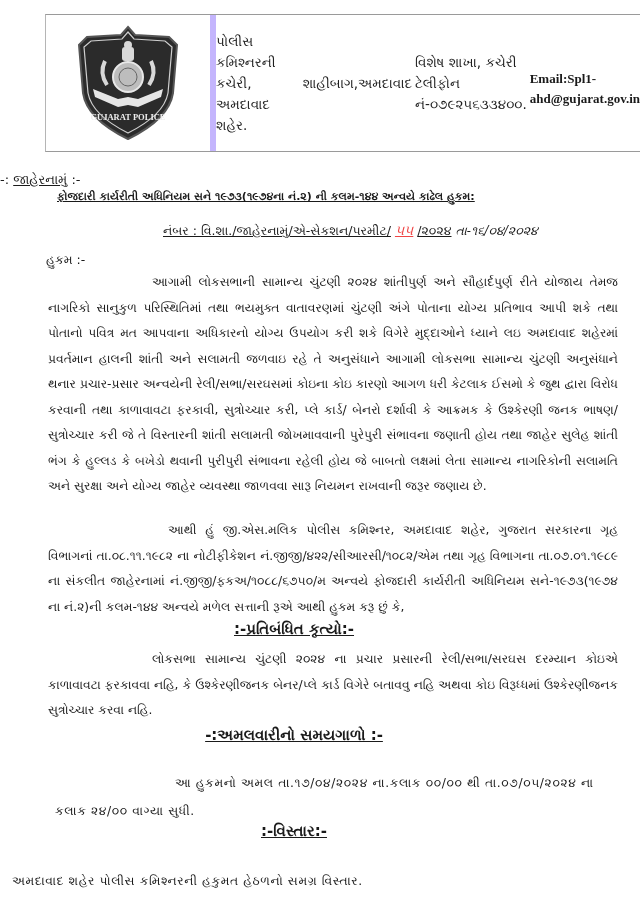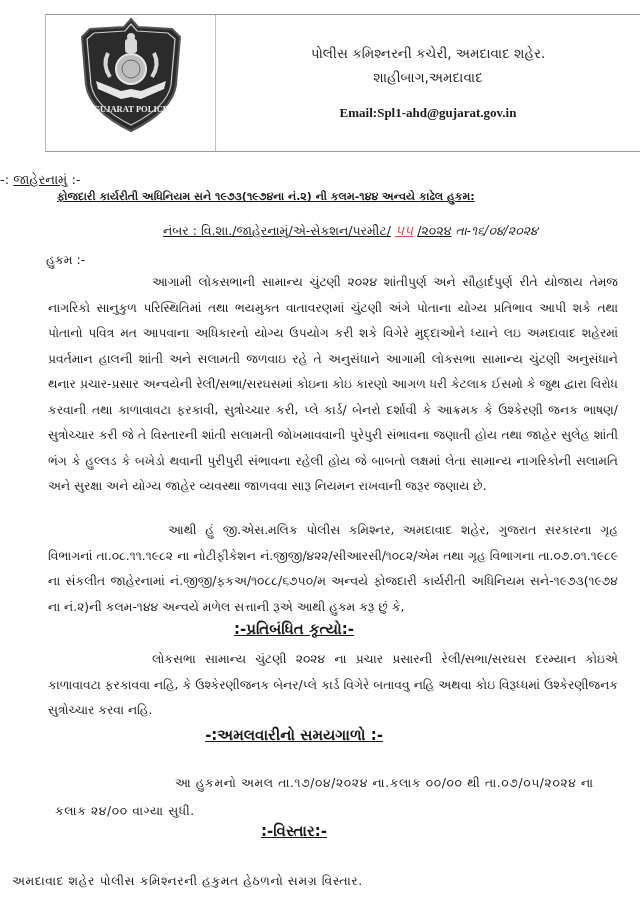--- a/index.html
+++ b/index.html
@@ -5,26 +5,26 @@
     * { box-sizing: border-box; margin: 0; padding: 0; }
     html, body { width: 640px; height: 911px; background: #ffffff; overflow: hidden; }
     body { font-family: "DejaVu Sans", "Liberation Sans", sans-serif; color: #1a1a1a; position: relative; }
 
     .header-box {
       position: absolute; left: 45px; top: 14px; width: 595px; height: 138px;
       border-top: 1px solid #9a9a9a; border-bottom: 1px solid #9a9a9a; border-left: 1px solid #b5b5b5;
       display: flex;
     }
     .logo-cell {
-      width: 170px; height: 100%; border-right: 1px solid #c4b5fd;
-      display: flex; align-items: flex-start; justify-content: center;
+      width: 170px; height: 100%; border-right: 6px solid #c4b5fd;
+      display: flex; align-items: center; justify-content: center;
     }
     .logo-cell svg { width: 110px; height: 120px; }
     .header-text {
-      flex: 1; display: flex; flex-direction: column; align-items: center; justify-content: center;
+      flex: 1; display: flex; flex-direction: row; align-items: center; justify-content: center;
       gap: 3px;
     }
     .header-text .line { font-size: 13.5px; line-height: 21px; color: #1e1e1e; }
     .header-text .email { font-family: "Liberation Serif", serif; font-weight: bold; font-size: 13px; line-height: 20px; margin-top: 12px; }
 
     .title-block { position: absolute; left: 0; top: 170px; width: 640px; text-align: left; }
     .notice-title { font-size: 13px; line-height: 20px; }
     .notice-title u { text-decoration: underline; }
     .law-line { position: absolute; left: 57px; top: 190px; font-size: 11px; text-decoration: underline; white-space: nowrap; font-weight: bold; }
     .ref-line { position: absolute; left: 163px; top: 222px; font-size: 12.5px; white-space: nowrap; }
@@ -57,20 +57,21 @@
       <path d="M32 38 Q26 50 34 62 M78 38 Q84 50 76 62" stroke="#d8d8d8" stroke-width="4" fill="none"></path>
       <circle cx="55" cy="54" r="15" fill="#bdbdbd" stroke="#e8e8e8" stroke-width="2"></circle>
       <circle cx="55" cy="54" r="9" fill="none" stroke="#666" stroke-width="1"></circle>
       <path d="M20 66 L45 76 L55 74 L65 76 L90 66 L88 74 L65 84 L55 82 L45 84 L22 74 Z" fill="#e6e6e6"></path>
       <text x="55" y="97" text-anchor="middle" font-family="Liberation Serif, serif" font-weight="bold" font-size="8.5" fill="#eeeeee">GUJARAT POLICE</text>
     </svg>
   </div>
   <div class="header-text">
     <div class="line">પોલીસ કમિશ્નરની કચેરી, અમદાવાદ શહેર.</div>
     <div class="line">શાહીબાગ,અમદાવાદ</div>
+    <div class="line">વિશેષ શાખા, કચેરી ટેલીફોન નં-૦૭૯૨૫૬૩૩૪૦૦.</div>
     <div class="email">Email:Spl1-ahd@gujarat.gov.in</div>
   </div>
 </div>
 
 <div class="title-block">
   <div class="notice-title">
     <span>-: </span><u>જાહેરનામું</u><span> :-</span>
   </div>
 </div>
 

